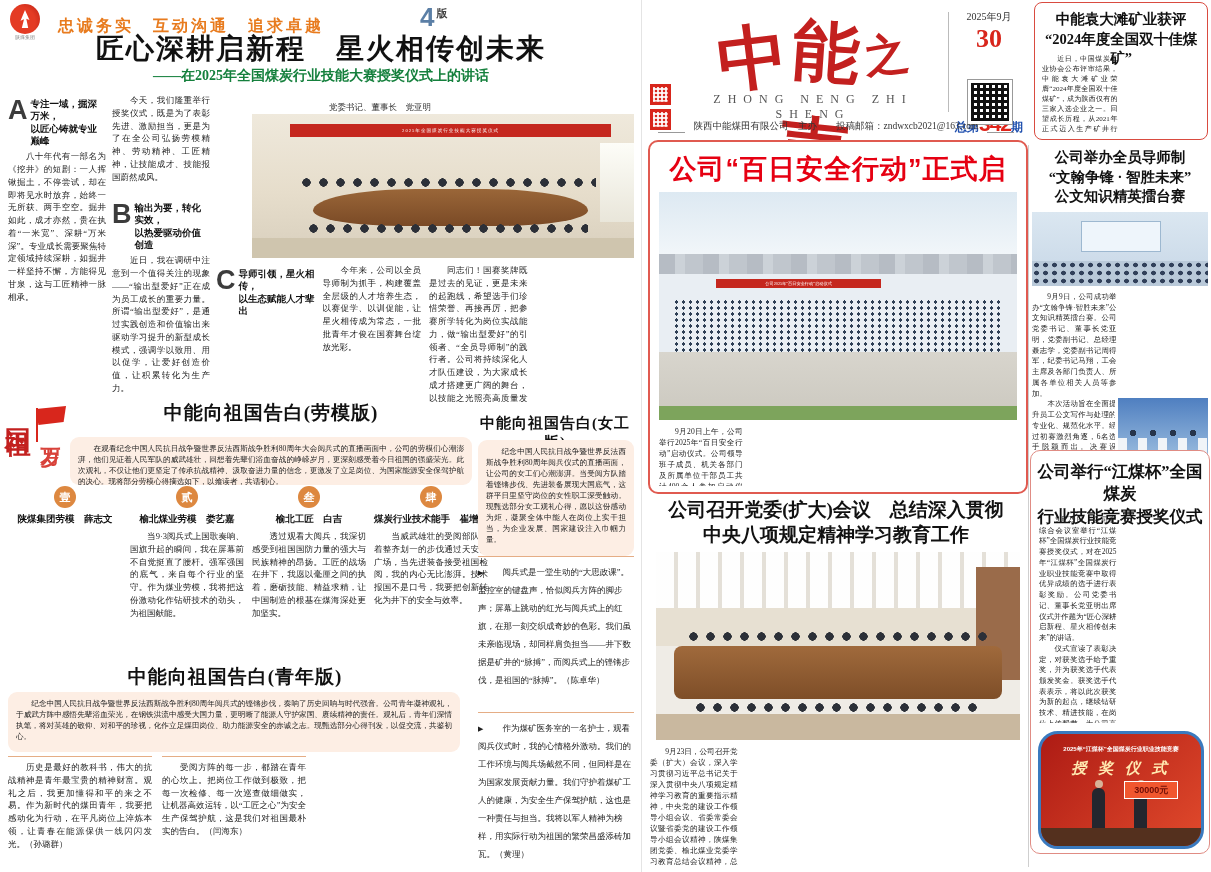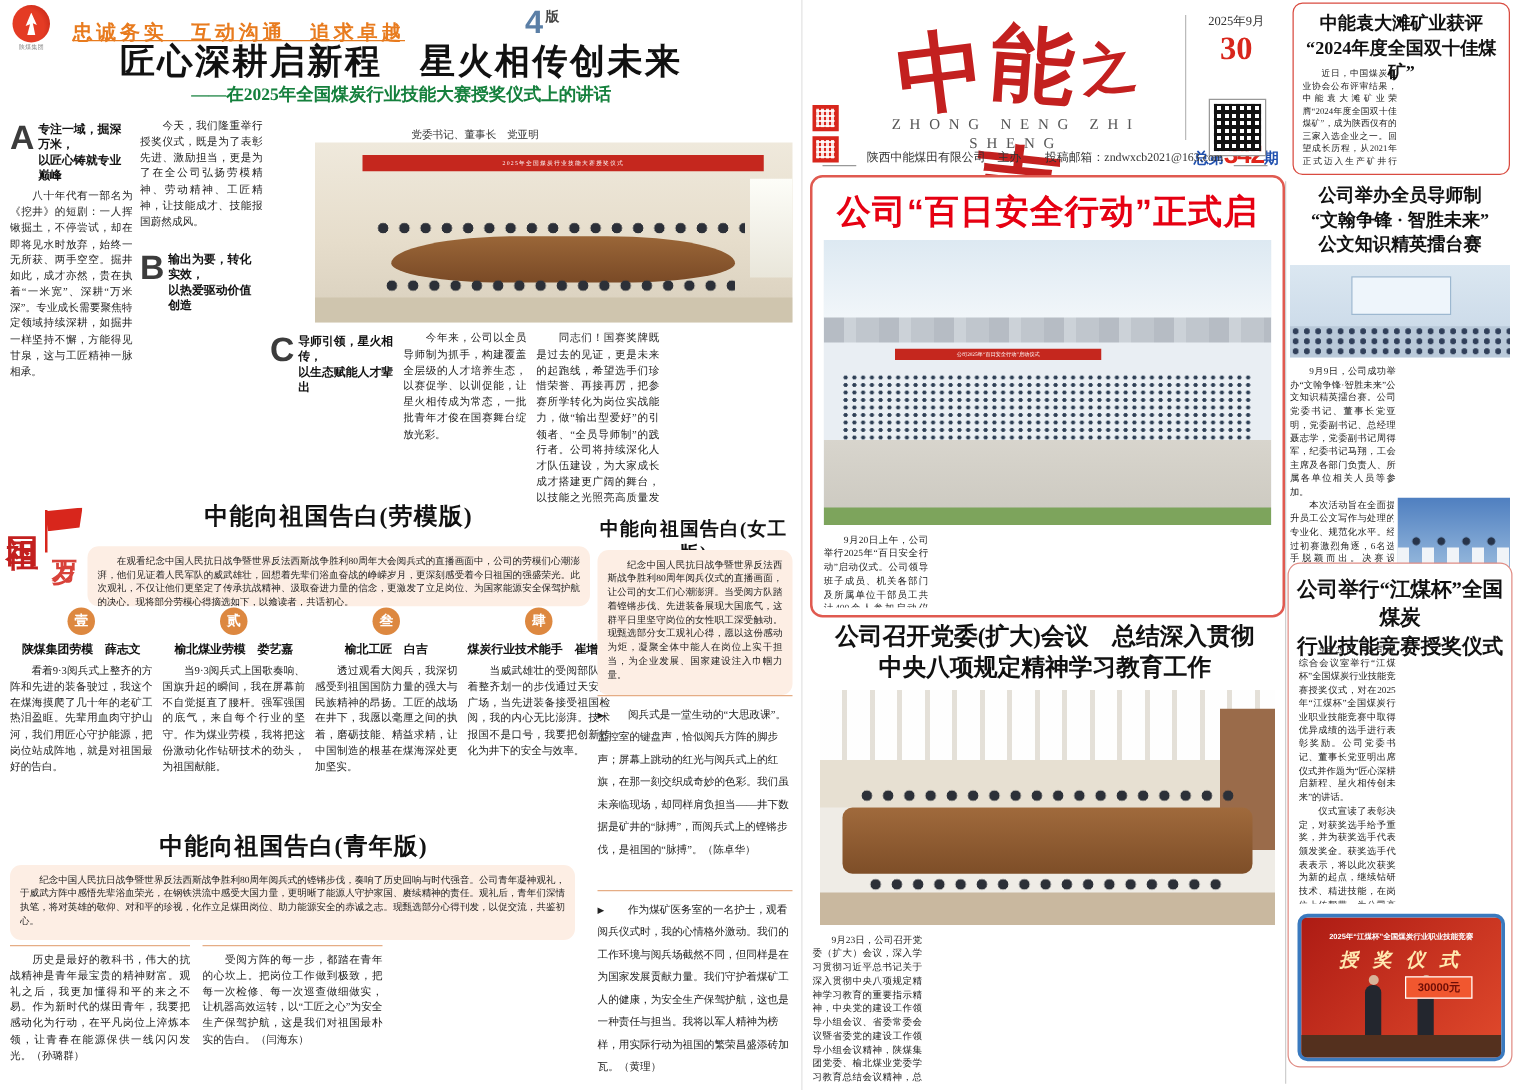--- a/index.html
+++ b/index.html
@@ -105,41 +105,41 @@
   .ds-photo{background:linear-gradient(#dbe7f1,#c6d6e6);}
   .ds-screen{position:absolute;left:28%;top:12%;width:44%;height:40%;background:#eef5fb;border:1px solid #9db8d0;}
   .ds-heads{position:absolute;left:0;right:0;bottom:0;height:34%;
             background-image:radial-gradient(circle,#31405a 2.2px,transparent 2.6px);background-size:9px 8px;background-color:#b9c9d9;}
   .ds-photo2{background:linear-gradient(180deg,#4f7fc0,#9fc0e0);}
   .ds-pods{position:absolute;left:0;right:0;bottom:0;height:38%;
            background:repeating-linear-gradient(90deg,#f0f4f8 0 9px,transparent 9px 20px);}
   .ds-figs{position:absolute;left:6%;right:6%;bottom:34%;height:26%;
            background-image:radial-gradient(circle,#27344a 3px,transparent 3.4px);background-size:20px 18px;background-repeat:repeat-x;}
   
-  .jm-photo{background:linear-gradient(135deg,#ad1b14,#e14a2c);border:3px solid #3a7abf;border-radius:8px;}
+  .jm-photo{background:linear-gradient(135deg,#ad1b14,#e14a2c);border:3px solid #3a7abf;border-radius:20px;}
   .jm-l1{position:absolute;left:4%;right:4%;top:10%;color:#fff;font:bold 6px "Liberation Sans",sans-serif;text-align:center;}
   .jm-l2{position:absolute;left:10%;right:10%;top:22%;color:#ffe9b0;font:bold 15px "Liberation Serif",serif;
          text-align:center;letter-spacing:4px;font-style:italic;}
   .jm-fig{position:absolute;width:13px;height:40px;background:#23262e;border-radius:6px 6px 0 0;}
   .jm-fig:before{content:"";position:absolute;left:3px;top:-8px;width:8px;height:8px;border-radius:50%;background:#d8b398;}
   .jm-check{position:absolute;background:#f1572f;border:1px solid #fff;color:#6e0d06;
             font:bold 9px/16px "Liberation Sans",sans-serif;text-align:center;}
   .jm-table{position:absolute;left:0;right:0;bottom:0;height:16%;background:#54301e;}
   .vrule{background:#cfcfcf;width:1px;}
 </style>
 </head>
 <body>
 
 <div id="paper">
 
   <div class="abs" style="left:10px;top:4px;">
     <div class="logo"></div>
     <div class="logo-label">陕煤集团</div>
   </div>
-  <div class="abs slogan" style="left:58px;top:16px;text-decoration:underline;">忠诚务实　互动沟通　追求卓越</div>
+  <div class="abs slogan" style="left:58px;top:16px;">忠诚务实　互动沟通　追求卓越</div>
   <div class="abs edition" style="left:420px;top:2px;">
     <span class="num">4</span>
     <span class="lbl">版</span>
   </div>
 
   <div class="abs ctr lead-hl" style="left:8px;top:30px;width:626px;">匠心深耕启新程　星火相传创未来</div>
   <div class="abs ctr lead-sub" style="left:8px;top:67px;width:626px;">——在2025年全国煤炭行业技能大赛授奖仪式上的讲话</div>
   <div class="abs ctr lead-by" style="left:240px;top:88px;width:280px;">
     <div>党委书记、董事长　党亚明</div>
     <div>2025年9月29日</div>
@@ -162,20 +162,21 @@
     </div>
     <div class="bt" style="height:168px;">　　八十年代有一部名为《挖井》的短剧：一人挥锹掘土，不停尝试，却在即将见水时放弃，始终一无所获、两手空空。掘井如此，成才亦然，贵在执着“一米宽”、深耕“万米深”。专业成长需要聚焦特定领域持续深耕，如掘井一样坚持不懈，方能得见甘泉，这与工匠精神一脉相承。</div>
   </div>
   <div class="abs" style="left:112px;top:94px;width:98px;height:310px;overflow:hidden;">
     <div class="bt" style="height:104px;">　　今天，我们隆重举行授奖仪式，既是为了表彰先进、激励担当，更是为了在全公司弘扬劳模精神、劳动精神、工匠精神，让技能成才、技能报国蔚然成风。</div>
     <div class="sec-head">
       <span class="letter">B</span>
       <span class="t">输出为要，转化实效，
 以热爱驱动价值创造</span>
     </div>
+    <div class="bt" style="height:168px;">　　近日，我在调研中注意到一个值得关注的现象——“输出型爱好”正在成为员工成长的重要力量。所谓“输出型爱好”，是通过实践创造和价值输出来驱动学习提升的新型成长模式，强调学以致用、用以促学，让爱好创造价值，让积累转化为生产力。</div>
   </div>
 
   <div class="abs cols4" style="left:216px;top:264px;width:418px;height:138px;overflow:hidden;">
     <div class="sec-head">
       <span class="letter">C</span>
       <span class="t">导师引领，星火相传，
 以生态赋能人才辈出</span>
     </div>
     <div class="bt">　　今年来，公司以全员导师制为抓手，构建覆盖全层级的人才培养生态，以赛促学、以训促能，让星火相传成为常态，一批批青年才俊在国赛舞台绽放光彩。</div>
     <div class="bt">　　同志们！国赛奖牌既是过去的见证，更是未来的起跑线，希望选手们珍惜荣誉、再接再厉，把参赛所学转化为岗位实战能力，做“输出型爱好”的引领者、“全员导师制”的践行者。公司将持续深化人才队伍建设，为大家成长成才搭建更广阔的舞台，以技能之光照亮高质量发展之路！</div>
@@ -189,21 +190,20 @@
   </div>
 
   <div class="abs ctr sec-hl" style="left:70px;top:400px;width:402px;">中能向祖国告白(劳模版)</div>
   <div class="abs intro-box" style="left:70px;top:437px;width:386px;height:36px;overflow:hidden;">
     <div class="bt bt-sm">　　在观看纪念中国人民抗日战争暨世界反法西斯战争胜利80周年大会阅兵式的直播画面中，公司的劳模们心潮澎湃，他们见证着人民军队的威武雄壮，回想着先辈们浴血奋战的峥嵘岁月，更深刻感受着今日祖国的强盛荣光。此次观礼，不仅让他们更坚定了传承抗战精神、汲取奋进力量的信念，更激发了立足岗位、为国家能源安全保驾护航的决心。现将部分劳模心得摘选如下，以飨读者，共话初心。</div>
   </div>
 
   <div class="abs" style="left:8px;top:486px;width:114px;height:174px;">
     <div class="coin">壹</div>
     <div class="pf-name">陕煤集团劳模　薛志文</div>
-    <div class="bt" style="margin-top:4px;height:124px;">　　看着9·3阅兵式上整齐的方阵和先进的装备驶过，我这个在煤海摸爬了几十年的老矿工热泪盈眶。先辈用血肉守护山河，我们用匠心守护能源，把岗位站成阵地，就是对祖国最好的告白。</div>
   </div>
   <div class="abs" style="left:130px;top:486px;width:114px;height:174px;">
     <div class="coin">贰</div>
     <div class="pf-name">榆北煤业劳模　娄艺嘉</div>
     <div class="bt" style="margin-top:4px;height:124px;">　　当9·3阅兵式上国歌奏响、国旗升起的瞬间，我在屏幕前不自觉挺直了腰杆。强军强国的底气，来自每个行业的坚守。作为煤业劳模，我将把这份激动化作钻研技术的劲头，为祖国献能。</div>
   </div>
   <div class="abs" style="left:252px;top:486px;width:114px;height:174px;">
     <div class="coin">叁</div>
     <div class="pf-name">榆北工匠　白吉</div>
     <div class="bt" style="margin-top:4px;height:124px;">　　透过观看大阅兵，我深切感受到祖国国防力量的强大与民族精神的昂扬。工匠的战场在井下，我愿以毫厘之间的执着，磨砺技能、精益求精，让中国制造的根基在煤海深处更加坚实。</div>

